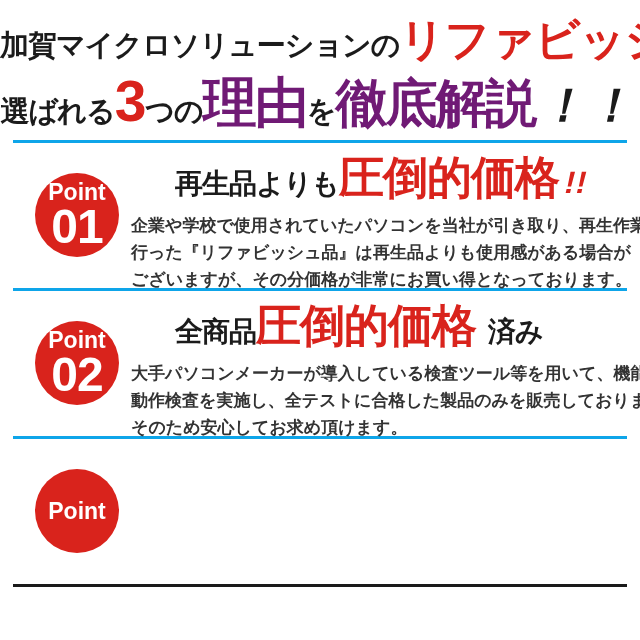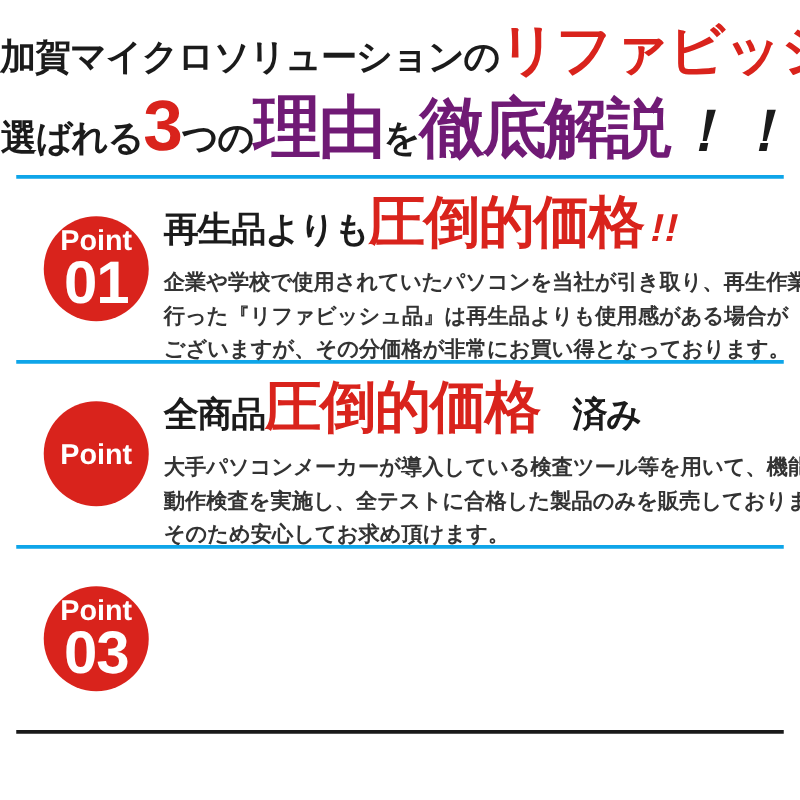--- a/index.html
+++ b/index.html
@@ -26,26 +26,26 @@
 
   .badge { width: 84px; height: 84px; min-width: 84px; border-radius: 50%;
            background: #d9231c; color: #ffffff; margin-top: 30px;
            display: flex; flex-direction: column; align-items: center;
            justify-content: center; }
   .badge-label  { font-size: 23px; line-height: 23px; letter-spacing: 0; }
   .badge-number { font-size: 48px; line-height: 46px; letter-spacing: -1px; }
 
   .content { flex: 1; padding-left: 12px; white-space: nowrap; }
   .heading { display: flex; align-items: baseline; margin-top: 5px; height: 58px; }
-  .h-black { font-size: 28px; color: #1b1b1b; letter-spacing: -1px; }
+  .h-black { font-size: 28px; color: #1b1b1b; letter-spacing: -1px; margin-left: 44px; }
   .h-red   { font-size: 45px; color: #d9231c; letter-spacing: -1px; }
   .s3 .h-red { font-size: 49px; }
   .h-bang  { font-size: 31px; color: #d9231c; display: inline-block;
              transform: skewX(-13deg); margin-left: 6px; letter-spacing: 1px; }
-  .h-post  { margin-left: 20px; }
+  .h-post  { margin-left: 6px; }
 
   .body-copy { margin-top: 6px; }
   .body-line { font-size: 17px; line-height: 27px; color: #333333;
                letter-spacing: 0; }
 </style>
 </head>
 <body>
 
 <div class="header">
   <div class="line1">
@@ -74,37 +74,37 @@
         <div class="body-line">企業や学校で使用されていたパソコンを当社が引き取り、再生作業を</div>
         <div class="body-line">行った『リファビッシュ品』は再生品よりも使用感がある場合が</div>
         <div class="body-line">ございますが、その分価格が非常にお買い得となっております。</div>
       </div>
     </div>
   </section>
 
   <section class="point-section s2">
     <div class="badge">
       <span class="badge-label">Point</span>
+      <span class="badge-number">02</span>
     </div>
     <div class="content">
       <div class="heading">
         <span class="h-black">全商品</span>
           <span class="h-red">圧倒的価格</span>
           <span class="h-bang"></span>
           <span class="h-black h-post">済み</span>
       </div>
       <div class="body-copy">
         <div class="body-line">大手パソコンメーカーが導入している検査ツール等を用いて、機能や</div>
         <div class="body-line">動作検査を実施し、全テストに合格した製品のみを販売しております。</div>
         <div class="body-line">そのため安心してお求め頂けます。</div>
       </div>
     </div>
   </section>
 
   <section class="point-section s3">
     <div class="badge">
       <span class="badge-label">Point</span>
-      <span class="badge-number">03</span>
     </div>
   </section>
 
   <div class="bottom-rule"></div>
 </div>
 
 </body></html>

